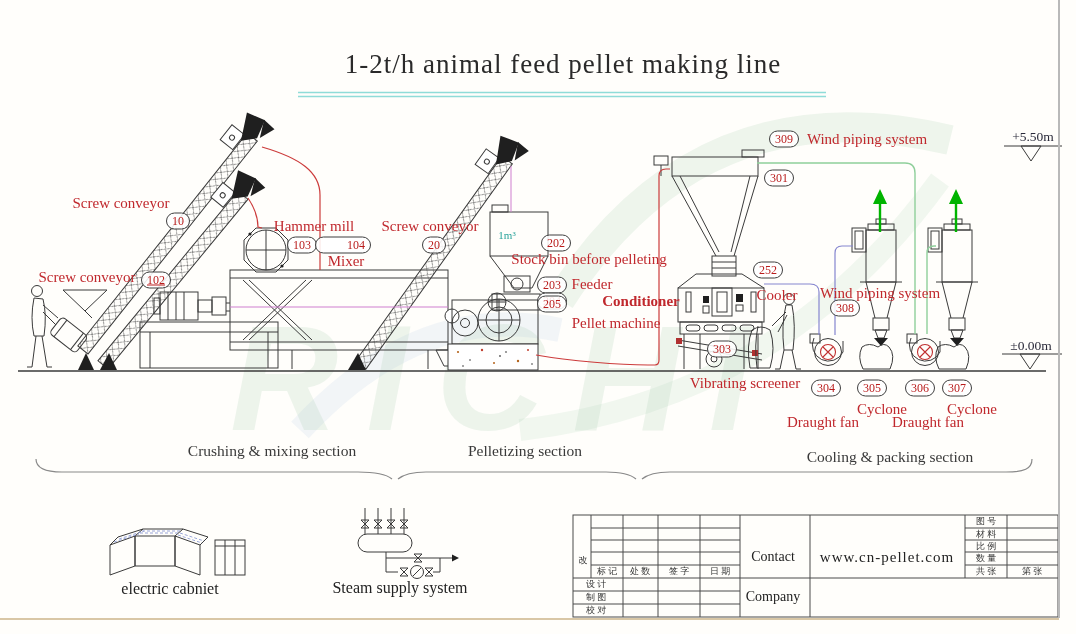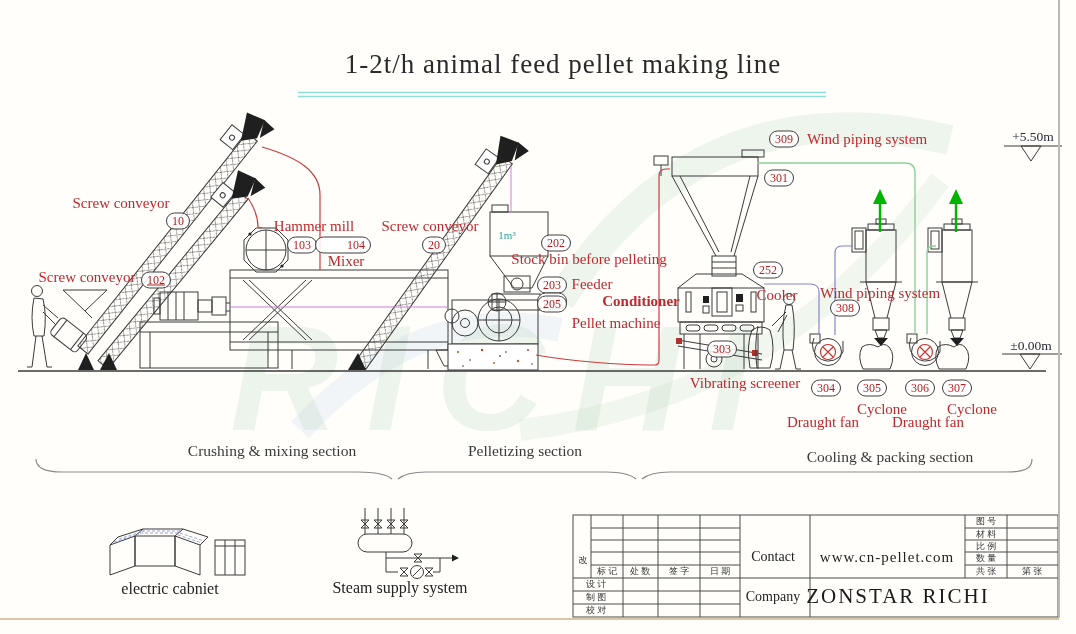--- a/index.html
+++ b/index.html
@@ -368,15 +368,14 @@
 <div class="txt cell" style="left:596px;top:610px;">校 对</div>
 <div class="txt cell" style="left:986px;top:521px;">图 号</div>
 <div class="txt cell" style="left:986px;top:534px;">材 料</div>
 <div class="txt cell" style="left:986px;top:546px;">比 例</div>
 <div class="txt cell" style="left:986px;top:558px;">数 量</div>
 <div class="txt cell" style="left:986px;top:571px;">共  张</div>
 <div class="txt cell" style="left:1032px;top:571px;">第  张</div>
 <div class="txt cell-md" style="left:773px;top:557px;">Contact</div>
 <div class="txt cell-lg" style="left:887px;top:557px;">www.cn-pellet.com</div>
 <div class="txt cell-md" style="left:773px;top:597px;">Company</div>
-<div class="txt cell-xl" style="left:898px;top:596px;">ZONSTAR RICHI</div>
 
 </div>
 
 </body></html>

